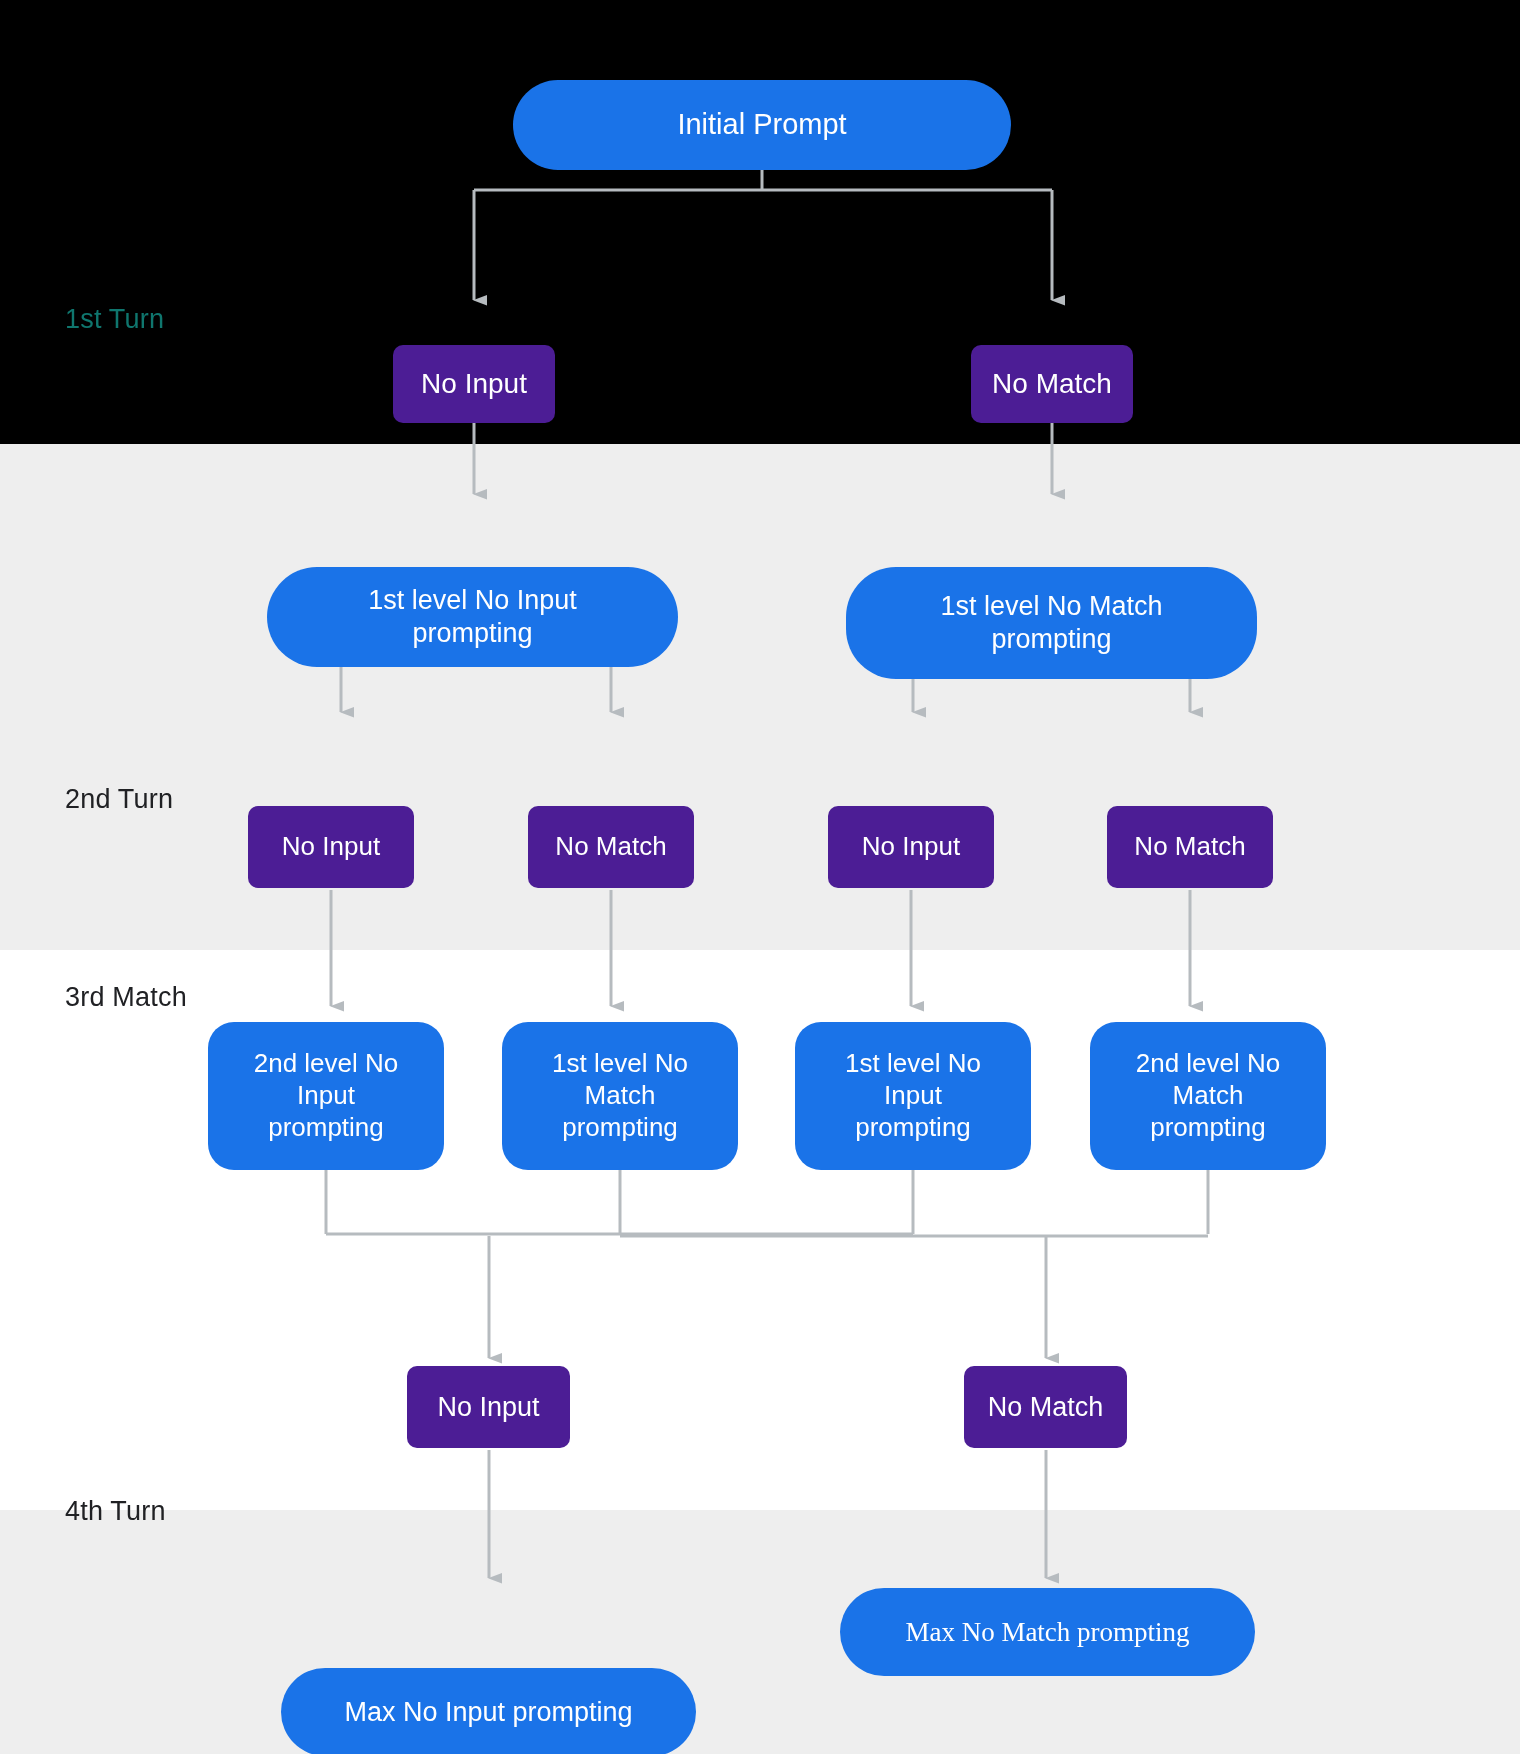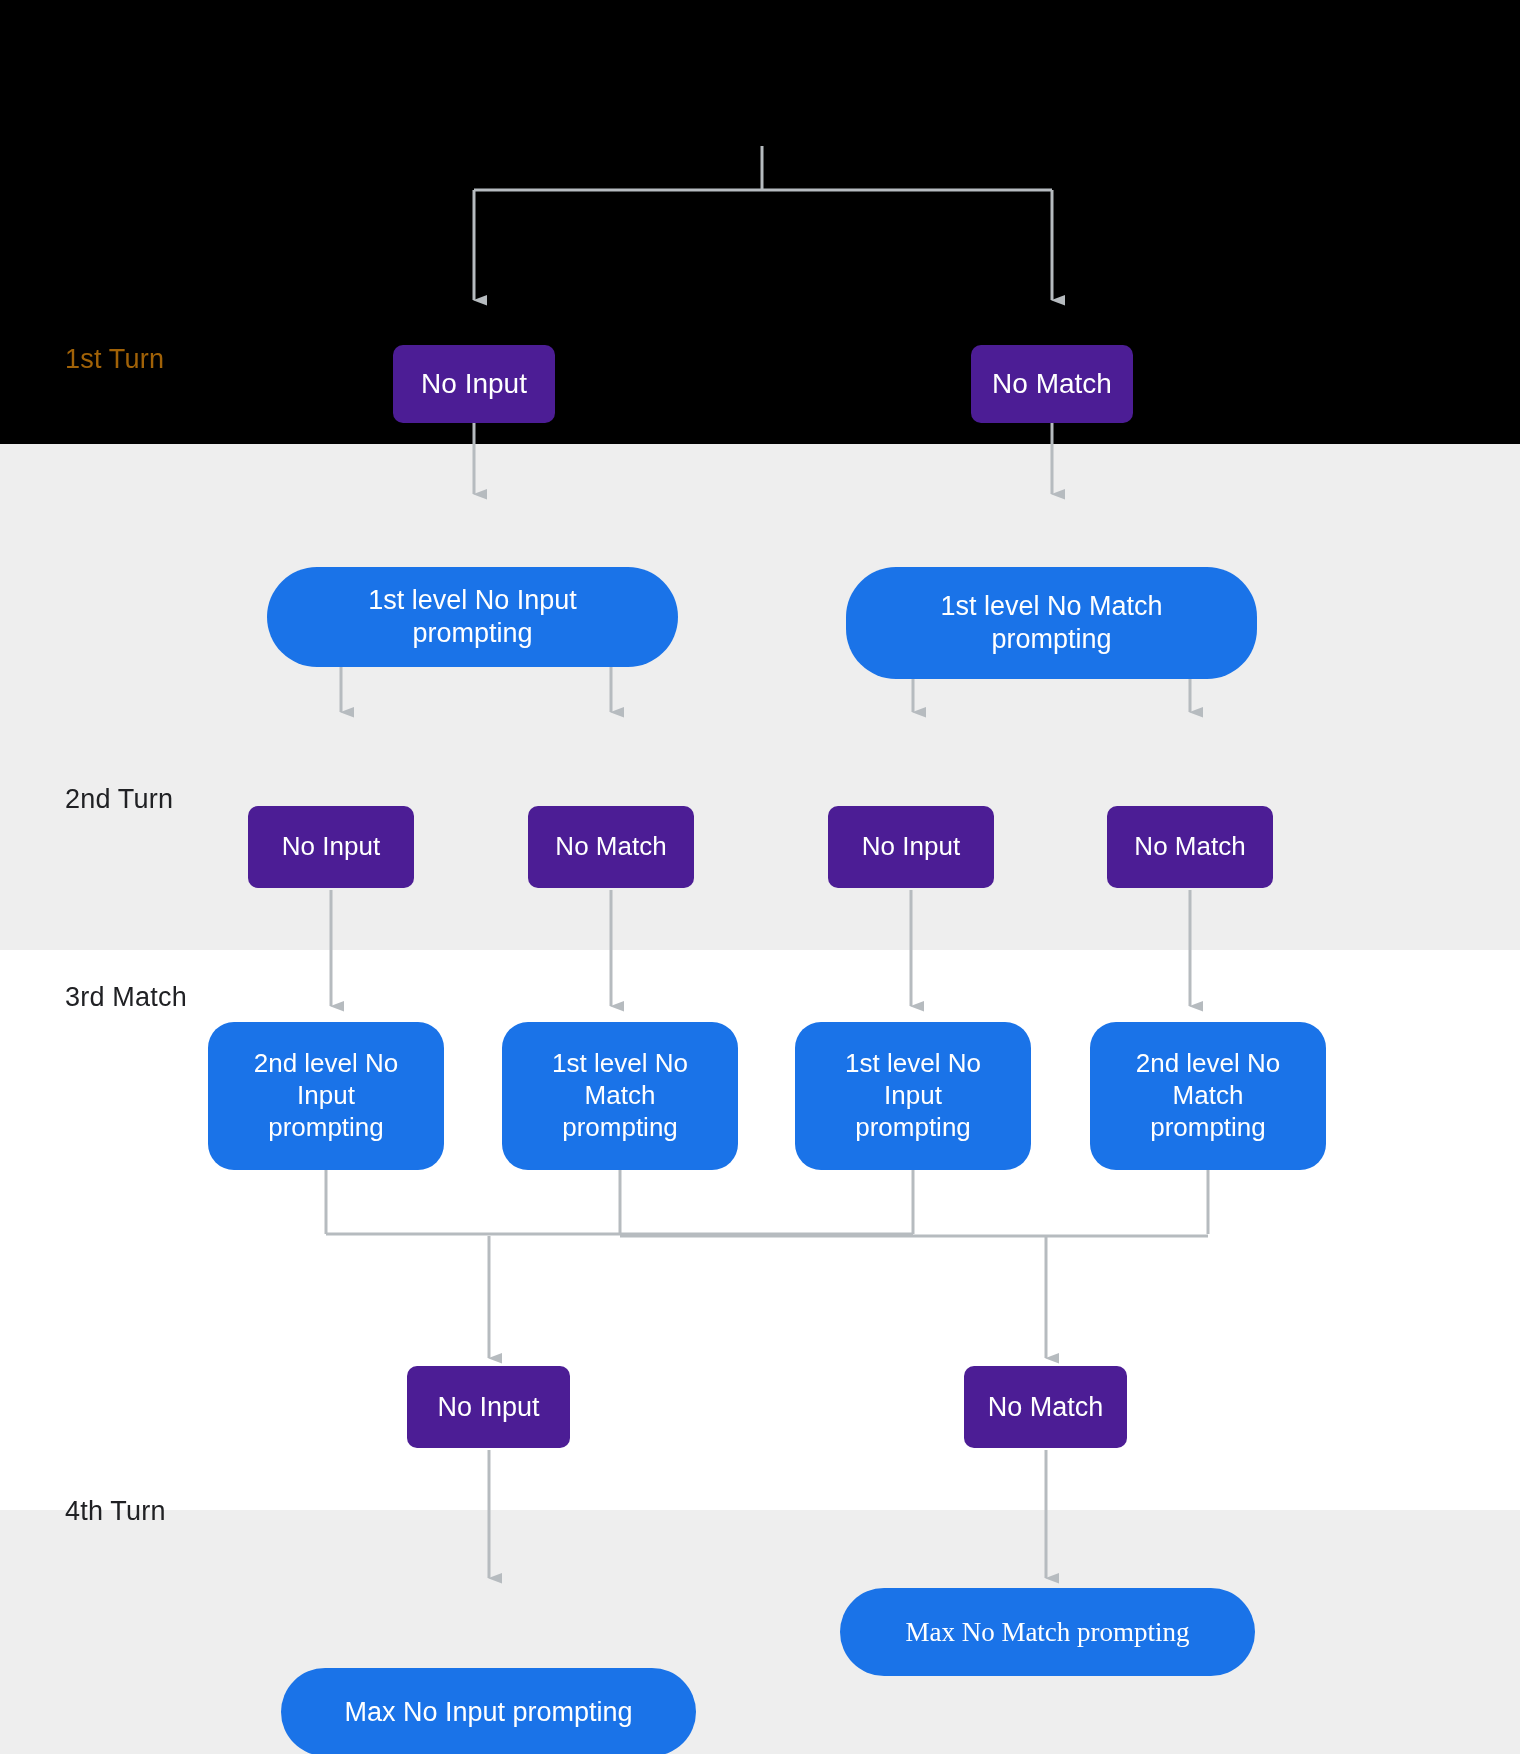--- a/index.html
+++ b/index.html
@@ -49,21 +49,21 @@
   .node.blue  { background: #1a73e8; }
   .node.green { background: #4c1d95; }
 
   .turn-label {
     position: absolute;
     font-size: 27px;
     letter-spacing: 0.2px;
     color: #202124;
     white-space: nowrap;
   }
-  .turn-label.on-dark { color: #a16207; margin-top: 40px; }
+  .turn-label.on-dark { color: #0f766e; }
 </style>
 </head>
 <body>
 
 <div id="stage">
 
   <div class="band band-black" style="top:0;   height:444px;"></div>
   <div class="band band-gray" style="top:444px; height:506px;"></div>
   <div class="band band-white" style="top:950px; height:560px;"></div>
   <div class="band band-gray" style="top:1510px; height:244px;"></div>
@@ -110,20 +110,21 @@
       <path d="M489,1450 L489,1578" marker-end="url(#arrowhead)"></path>
       <path d="M1046,1450 L1046,1578" marker-end="url(#arrowhead)"></path>
     </g>
   </svg>
 
   <div class="turn-label on-dark" style="left:65px; top:304px;">1st Turn</div>
   <div class="turn-label" style="left:65px; top:784px;">2nd Turn</div>
   <div class="turn-label" style="left:65px; top:982px;">3rd Match</div>
   <div class="turn-label" style="left:65px; top:1496px;">4th Turn</div>
 
+  <div class="node blue" style="left:513px; top:80px; width:498px; height:90px; border-radius:45px; font-size:29px;">Initial Prompt</div>
 
   <div class="node green" style="left:393px; top:345px; width:162px; height:78px; border-radius:10px; font-size:28px;">No Input</div>
   <div class="node green" style="left:971px; top:345px; width:162px; height:78px; border-radius:10px; font-size:28px;">No Match</div>
 
   <div class="node blue" style="left:267px; top:567px; width:411px; height:100px; border-radius:50px; font-size:27px;text-align:center;">1st level No Input
 prompting</div>
   <div class="node blue" style="left:846px; top:567px; width:411px; height:112px; border-radius:50px; font-size:27px;">1st level No Match
 prompting</div>
 
   <div class="node green" style="left:248px; top:806px; width:166px; height:82px; border-radius:10px; font-size:26px;">No Input</div>

